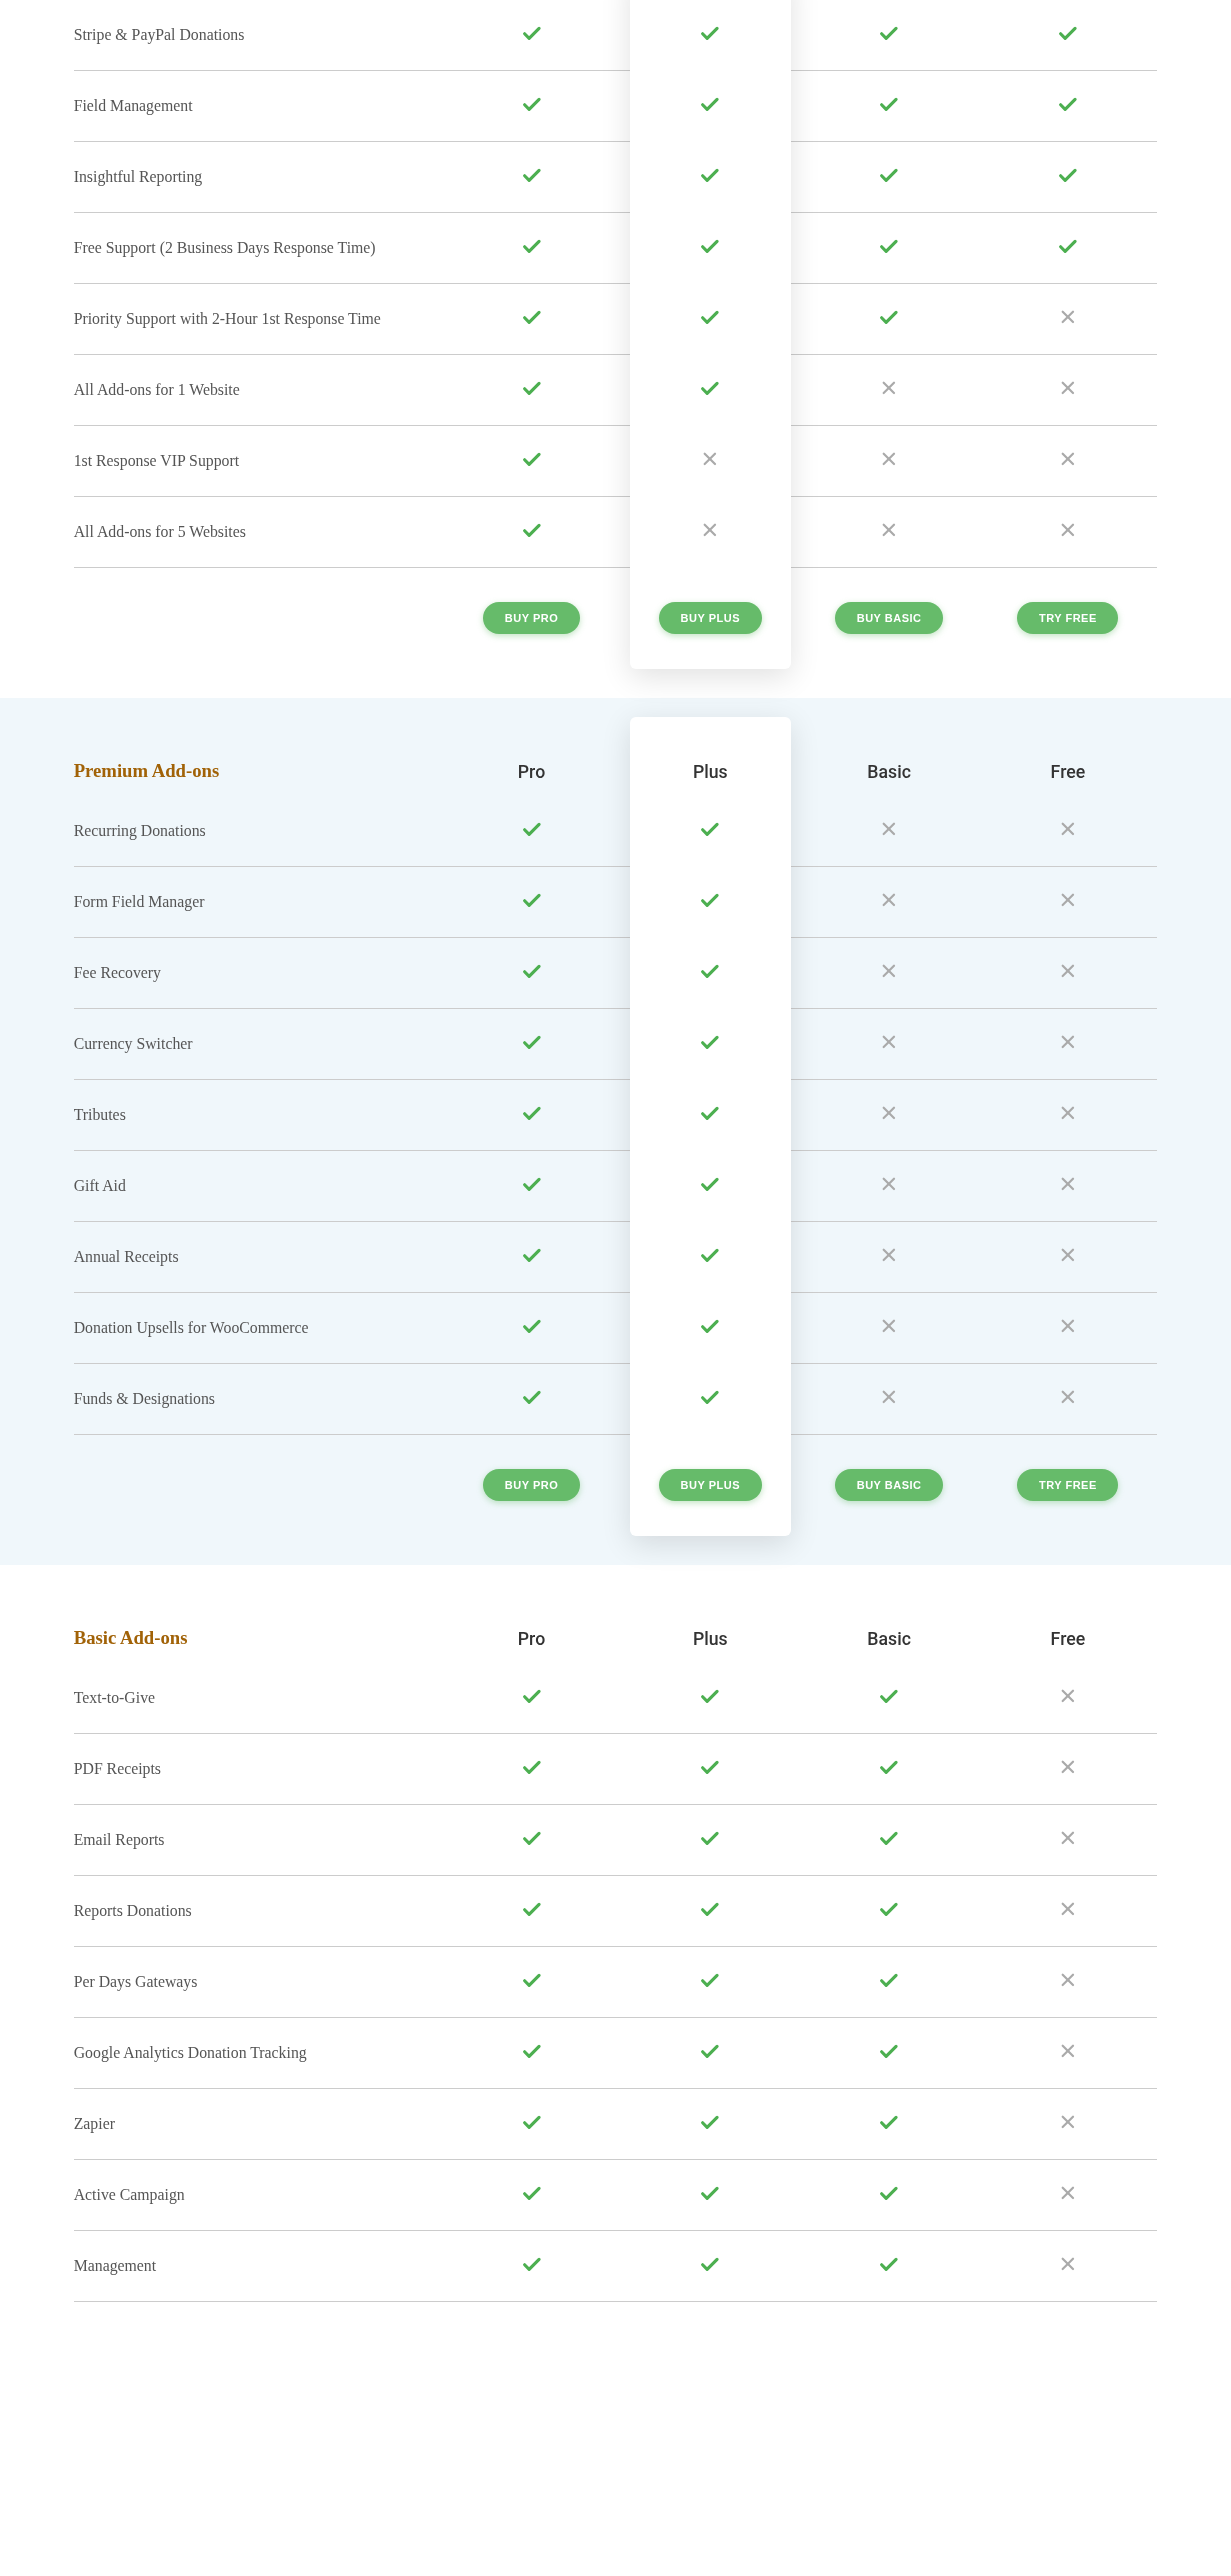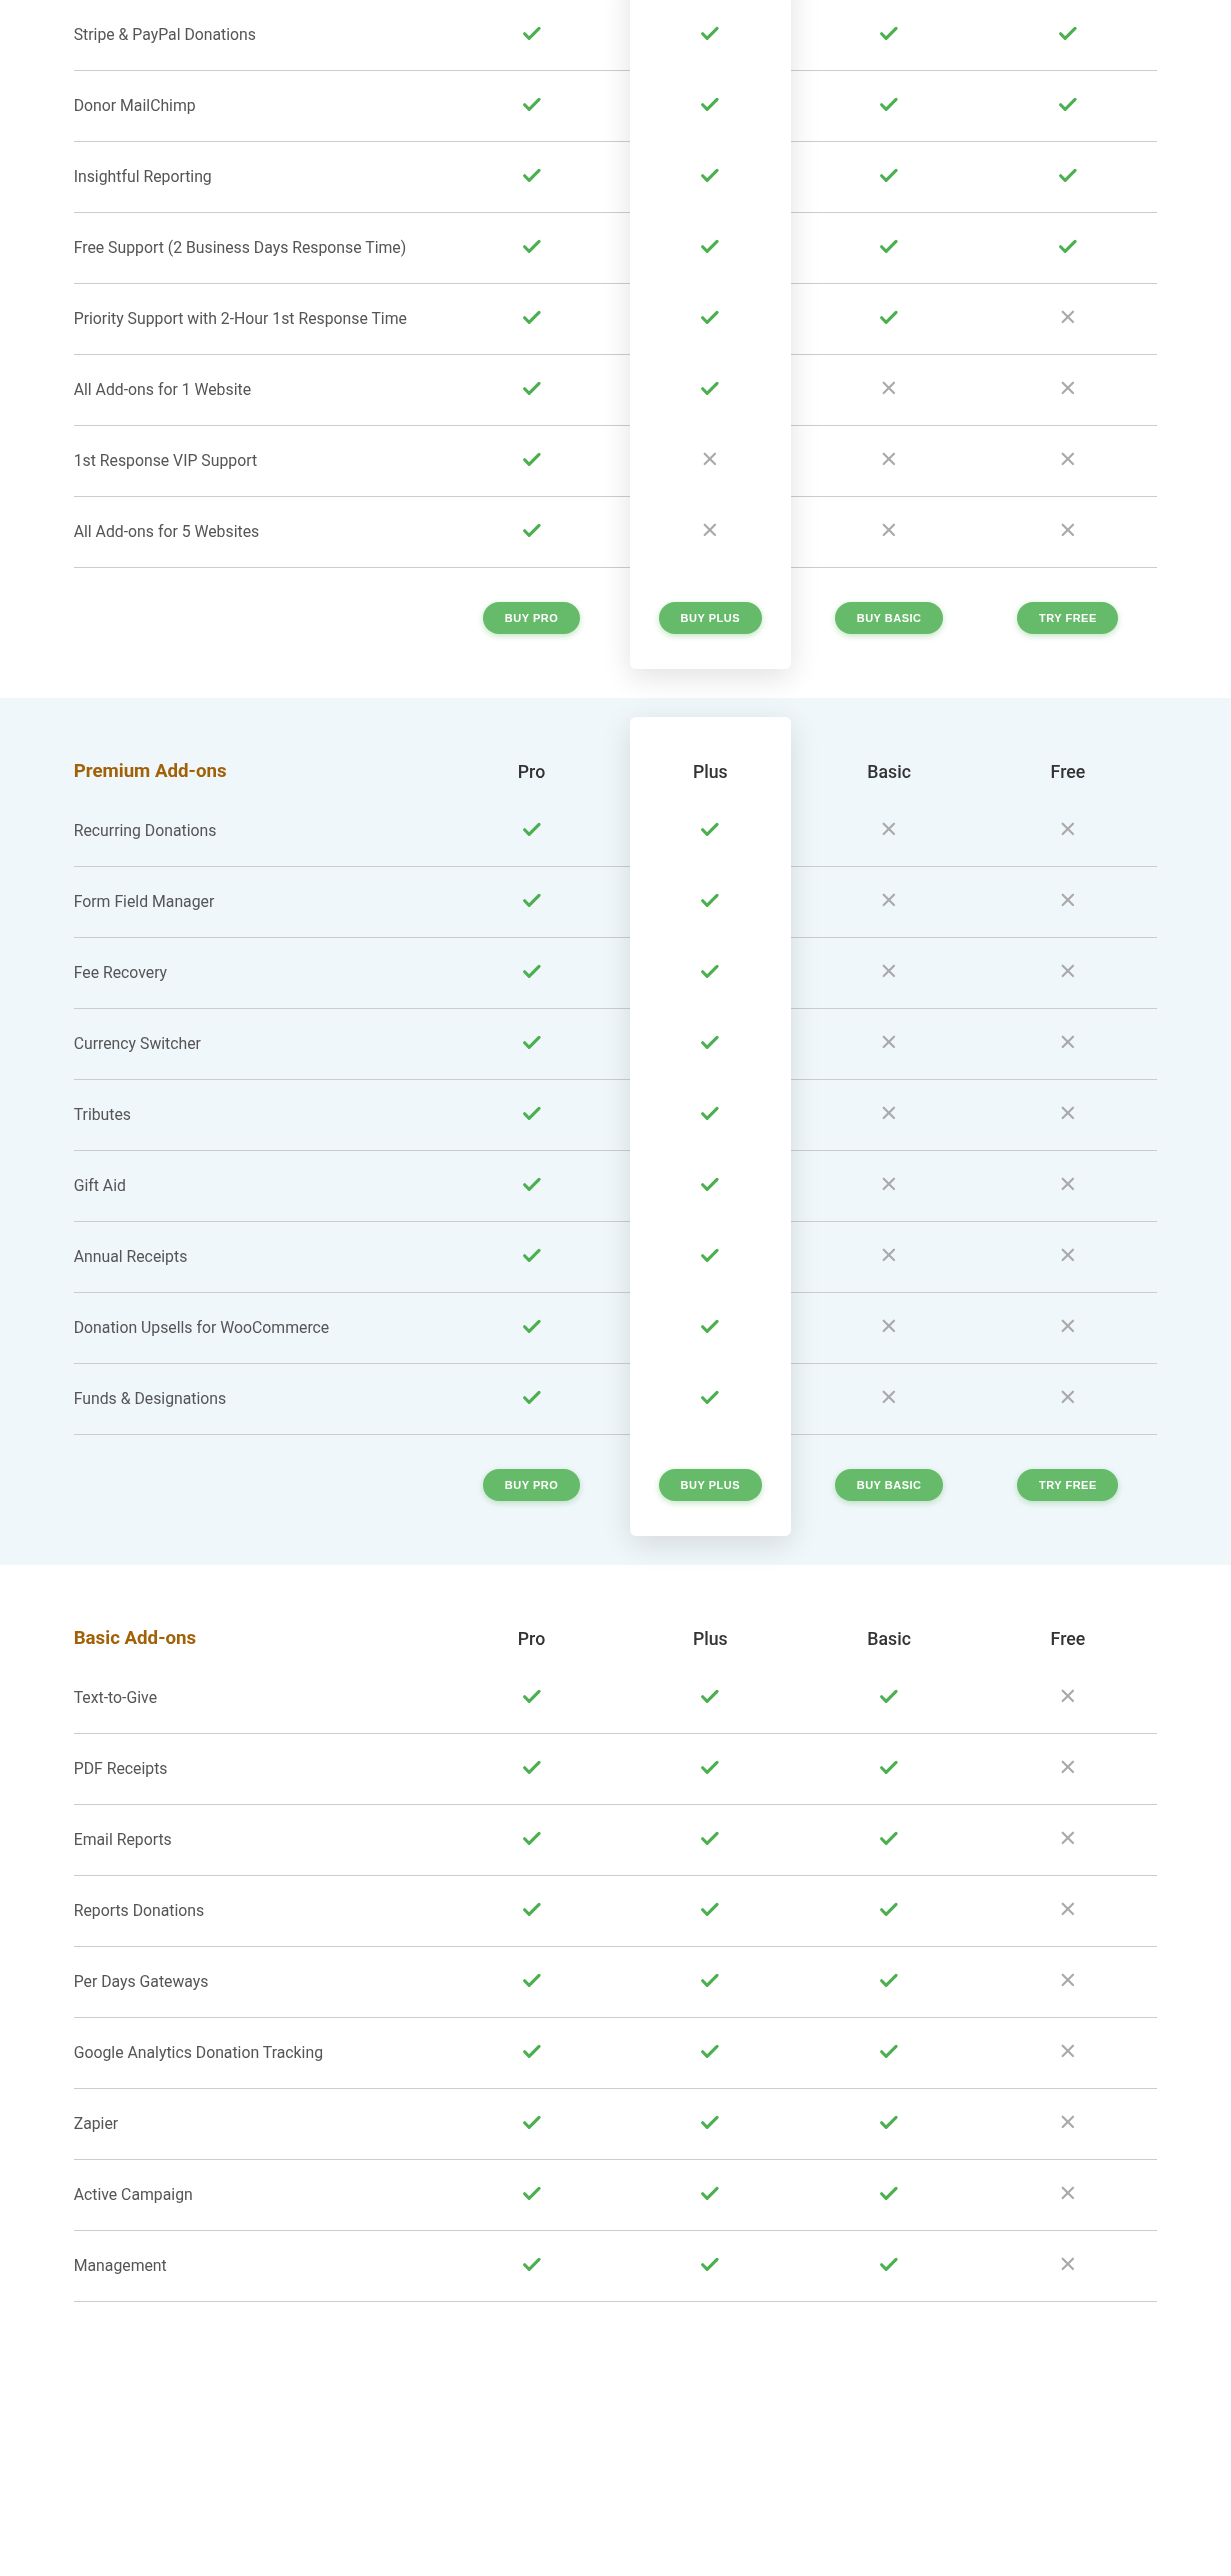--- a/index.html
+++ b/index.html
@@ -41,20 +41,21 @@
   .row.button-row {
     border-bottom: none;
     padding: 29.6px 0 0 0;
   }
   .label-cell {
     flex: 0 0 34%;
     font-size: 15.8px;
     color: #555;
     line-height: 1.5;
     padding-right: 19.7px;
+    font-family: Liberation Serif, serif;
   }
   .header-row .label-cell {
     font-weight: 700;
     font-size: 18.7px;
     color: #a16207;
   }
   .plan-cell {
     flex: 1 1 0;
     text-align: center;
     position: relative;
@@ -110,21 +111,21 @@
                 <polyline points="4 13 9 18 20 7"></polyline>
               </svg></span></div>
           <div class="plan-cell"><span class="check"><svg viewBox="0 0 24 24" fill="none" stroke="#4caf50" stroke-width="3.5" stroke-linecap="round" stroke-linejoin="round">
                 <polyline points="4 13 9 18 20 7"></polyline>
               </svg></span></div>
           <div class="plan-cell"><span class="check"><svg viewBox="0 0 24 24" fill="none" stroke="#4caf50" stroke-width="3.5" stroke-linecap="round" stroke-linejoin="round">
                 <polyline points="4 13 9 18 20 7"></polyline>
               </svg></span></div>
         </div>
         <div class="row">
-          <div class="label-cell">Donor MailChimp</div>
+          <div class="label-cell">Field Management</div>
           <div class="plan-cell"><span class="check"><svg viewBox="0 0 24 24" fill="none" stroke="#4caf50" stroke-width="3.5" stroke-linecap="round" stroke-linejoin="round">
                 <polyline points="4 13 9 18 20 7"></polyline>
               </svg></span></div>
           <div class="plan-cell"><span class="check"><svg viewBox="0 0 24 24" fill="none" stroke="#4caf50" stroke-width="3.5" stroke-linecap="round" stroke-linejoin="round">
                 <polyline points="4 13 9 18 20 7"></polyline>
               </svg></span></div>
           <div class="plan-cell"><span class="check"><svg viewBox="0 0 24 24" fill="none" stroke="#4caf50" stroke-width="3.5" stroke-linecap="round" stroke-linejoin="round">
                 <polyline points="4 13 9 18 20 7"></polyline>
               </svg></span></div>
           <div class="plan-cell"><span class="check"><svg viewBox="0 0 24 24" fill="none" stroke="#4caf50" stroke-width="3.5" stroke-linecap="round" stroke-linejoin="round">

